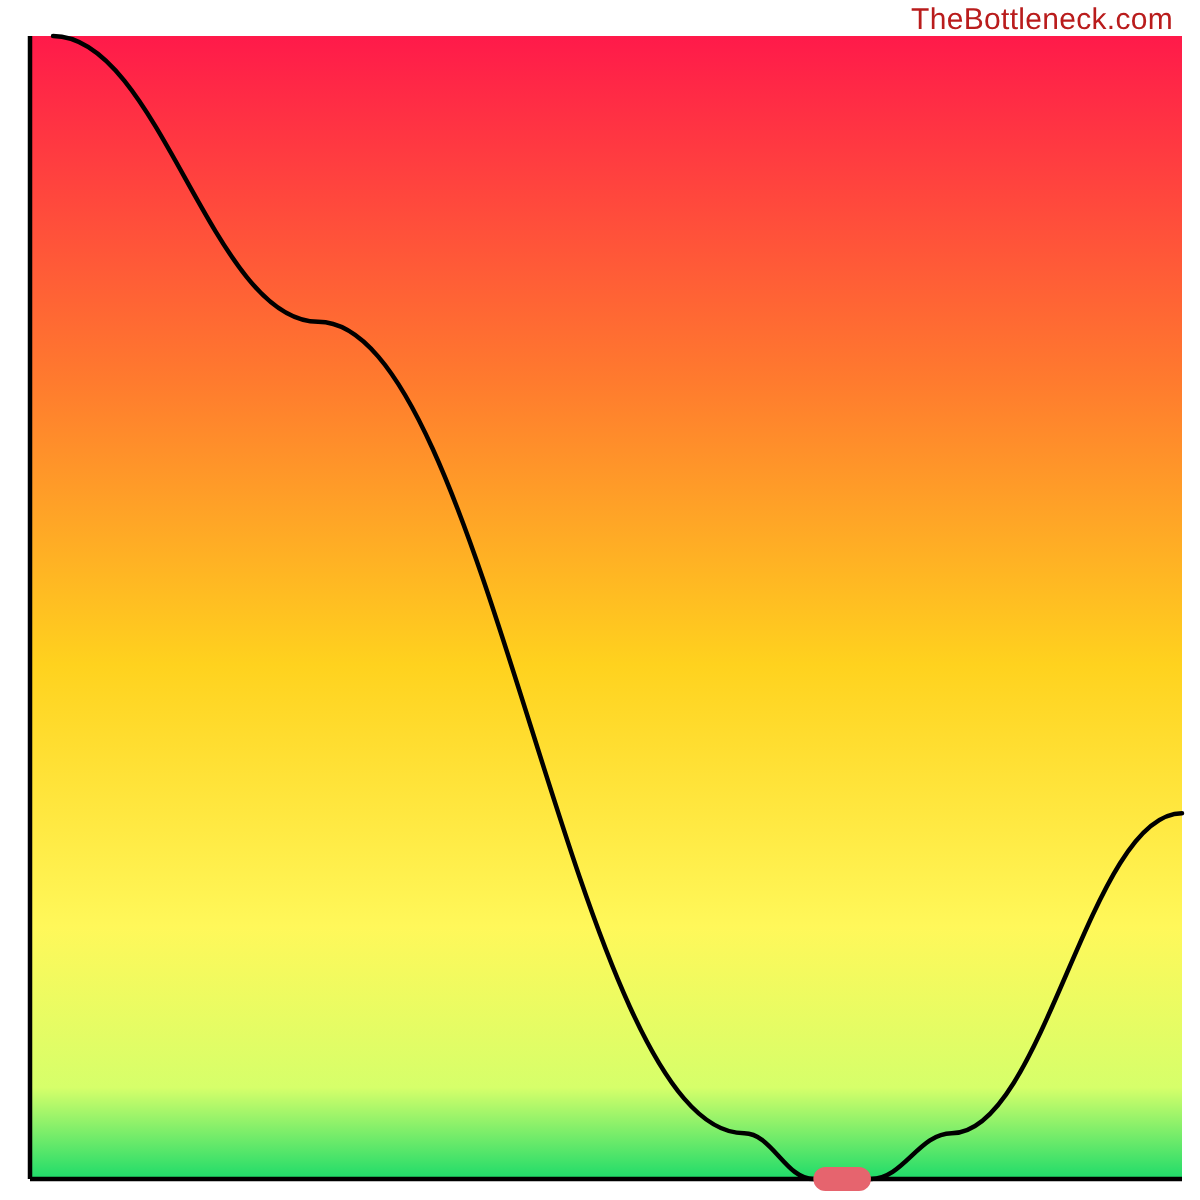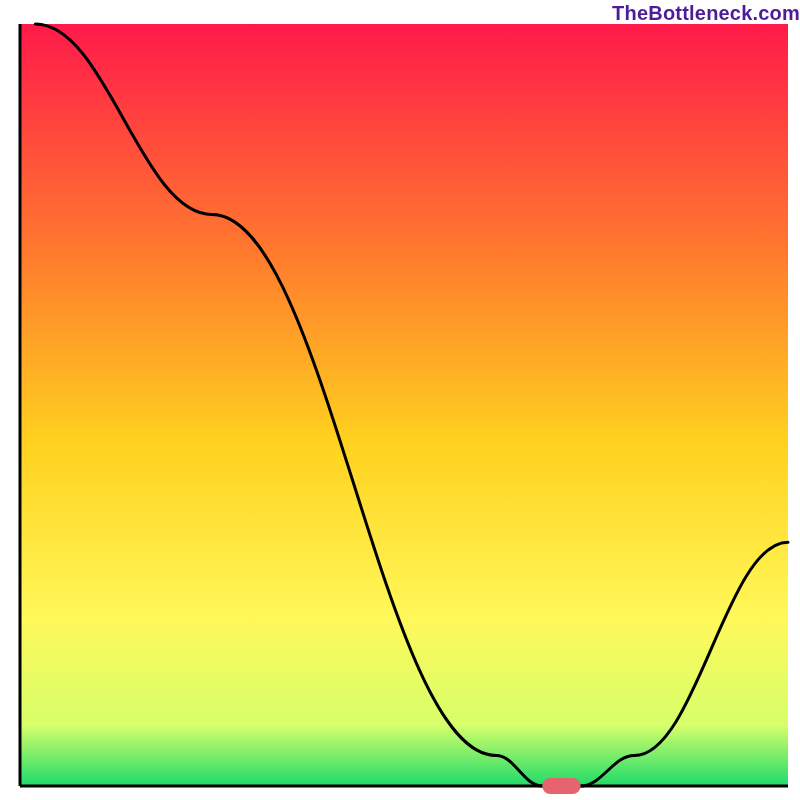--- a/index.html
+++ b/index.html
@@ -1,18 +1,18 @@
 <!DOCTYPE html>
 <html><head>
 <meta charset="utf-8">
 <style>
   html,body{margin:0;padding:0;width:800px;height:800px;background:#fff;font-family:Arial,Helvetica,sans-serif}
   .wrap{position:relative;width:800px;height:800px}
   svg{display:block}
-  .watermark{position:absolute;top:2px;right:0;font-size:20px;font-weight:700;color:#4c1d95;letter-spacing:.2px}
+  .watermark{position:absolute;top:2px;right:18px;font-size:20px;font-weight:400;color:#b91c1c;letter-spacing:.2px}
 </style>
 </head>
 <body>
 
 <div class="wrap">
 
   <svg viewBox="0 0 800 800" width="800" height="800">
     <defs>
       <linearGradient id="bg" x1="0" y1="0" x2="0" y2="1">
         <stop offset="0%" stop-color="#ff1a4a"></stop>

